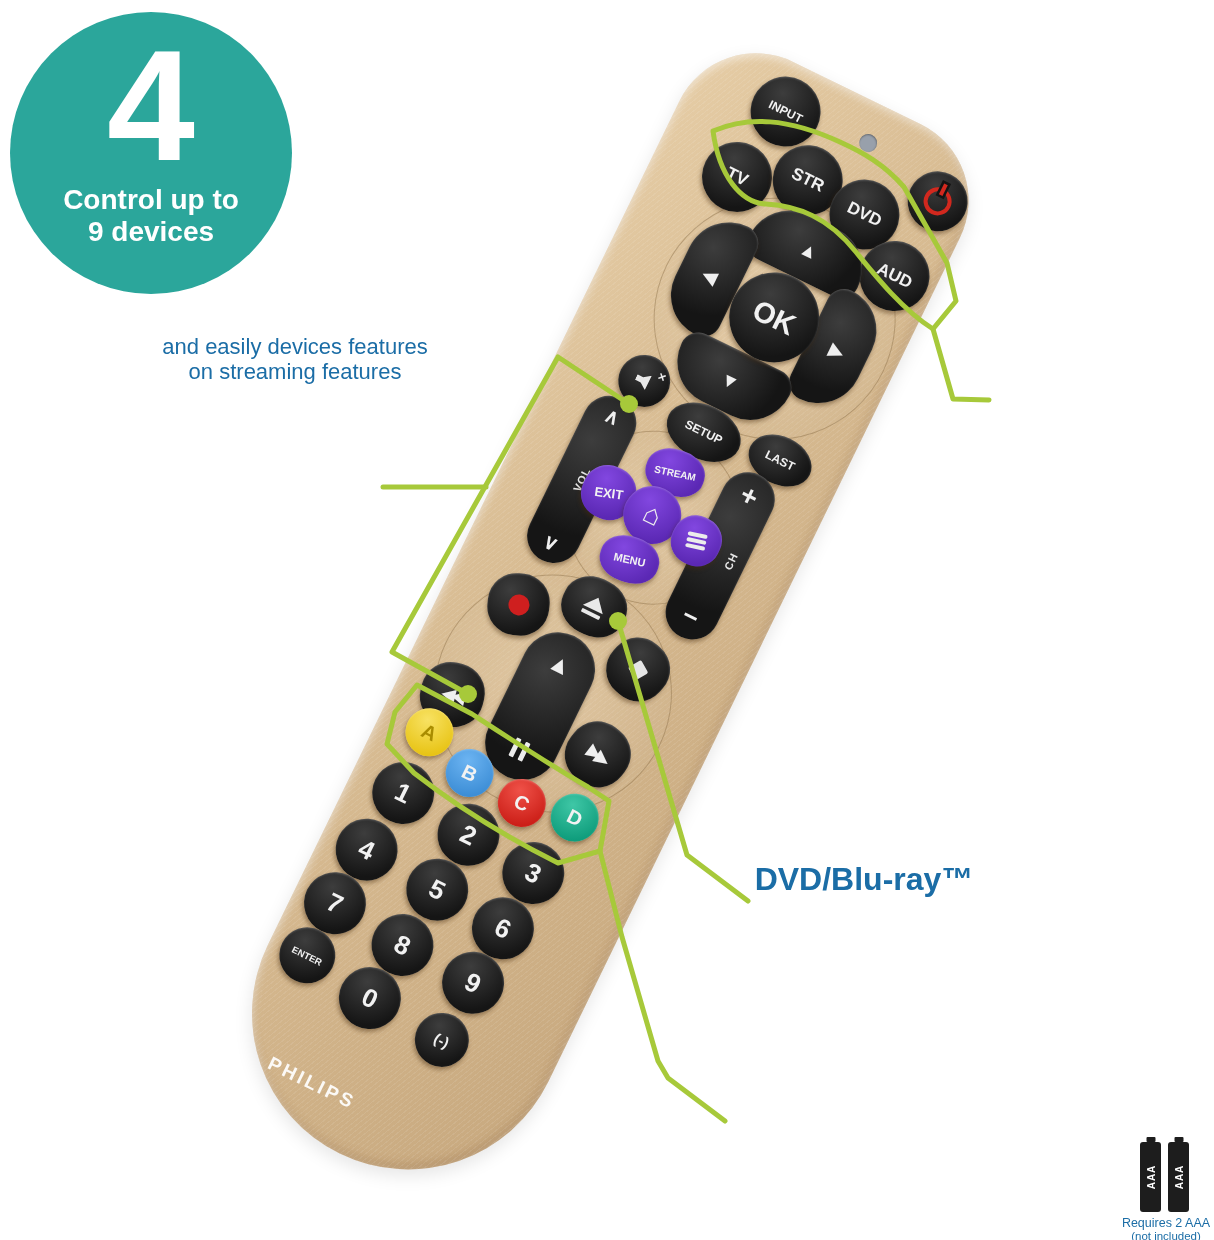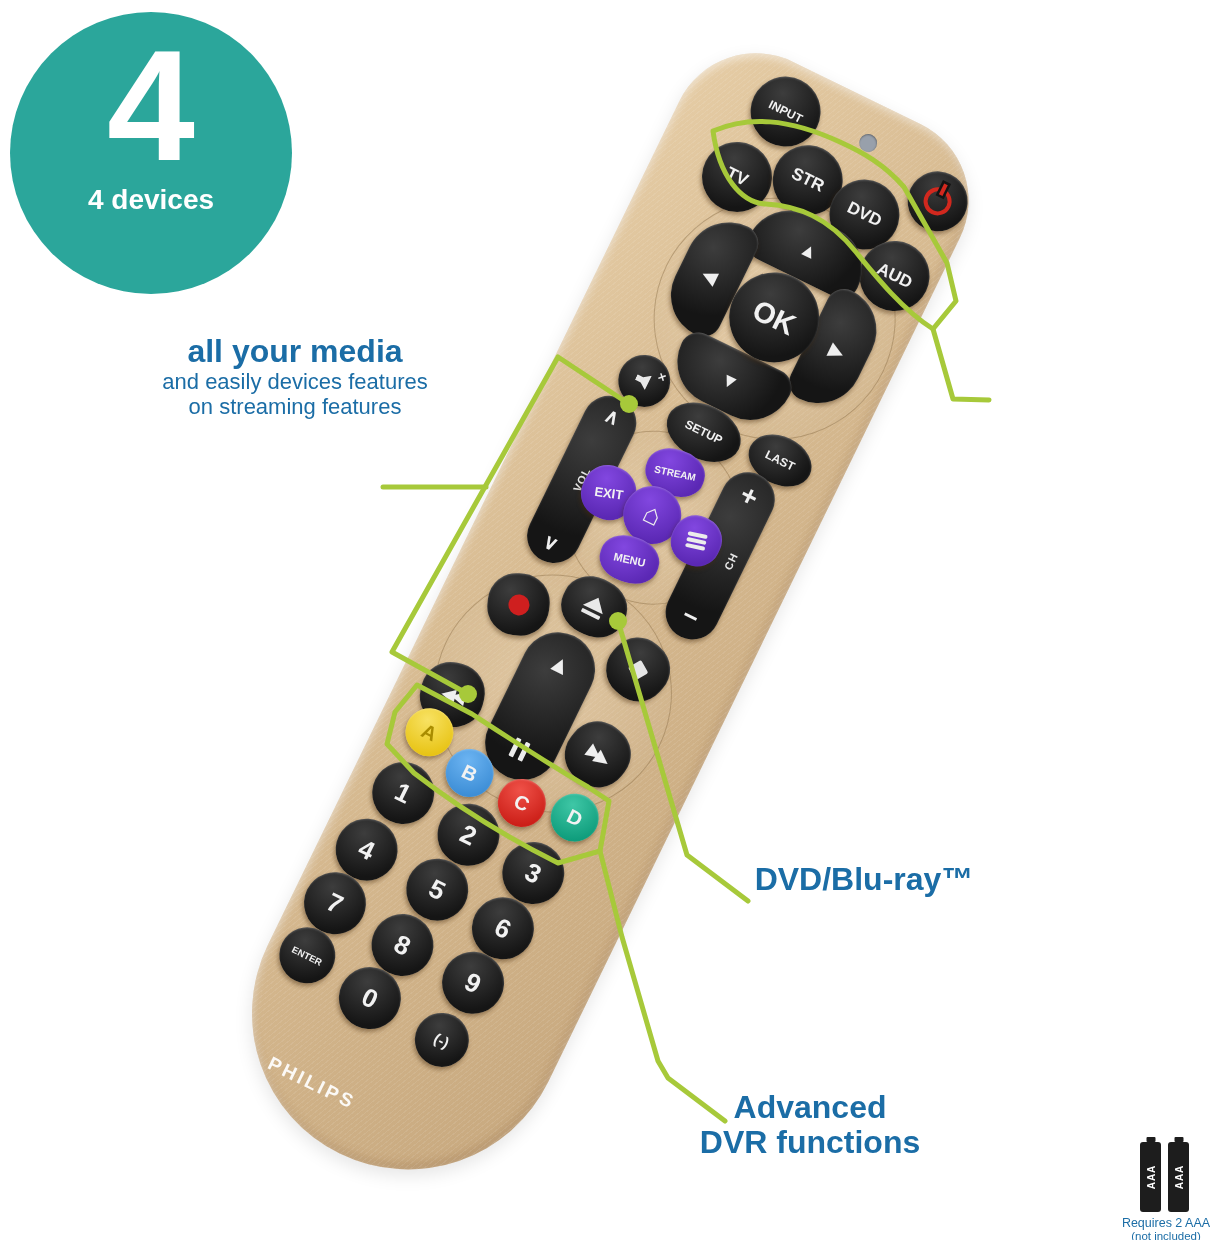--- a/index.html
+++ b/index.html
@@ -72,21 +72,22 @@
        font-size:19px;text-align:center;}
   .callouts{position:absolute;left:0;top:0;pointer-events:none;}
 </style>
 </head>
 <body>
 
 <div class="stage">
 
   <div class="badge">
     <div class="big">4</div>
-    <div class="sm">4 devices</div>
+    <div class="sm">Control up to</div>
+    <div class="sm">9 devices</div>
   </div>
 
   <div class="remote">
     <div class="remote-body"></div>
     <div class="texture"></div>
 
     <div class="recess" style="left:60px;top:118px;width:240px;height:240px;"></div>
     <div class="recess" style="left:72px;top:384px;width:172px;height:172px;"></div>
     <div class="recess" style="left:27px;top:554px;width:236px;height:236px;"></div>
 
@@ -251,30 +252,25 @@
       <path d="M 600,851 L 622,937 L 658,1061 L 668,1078 L 725,1121"></path>
     </g>
     <g fill="#a7c93a" stroke="none">
       <circle cx="629" cy="404" r="9"></circle>
       <circle cx="468" cy="694" r="9"></circle>
       <circle cx="618" cy="621" r="9"></circle>
     </g>
   </svg>
 
   <div class="note" style="left:110px;top:334px;width:370px;">
-    <div class="h">all your media</div>
     <div class="s">and easily devices features</div>
     <div class="s">on streaming features</div>
   </div>
   <div class="note" style="left:714px;top:862px;width:300px;">
     <div class="h">DVD/Blu-ray™</div>
-  </div>
-  <div class="note" style="left:655px;top:1090px;width:310px;">
-    <div class="h">Advanced</div>
-    <div class="h">DVR functions</div>
   </div>
 
   <div class="batt-wrap">
     <div class="cells">
       <div class="cell" style="left:34px;">
         <span class="aaa">AAA</span>
         </div>
       <div class="cell" style="left:62px;">
         <span class="aaa">AAA</span>
         </div>

